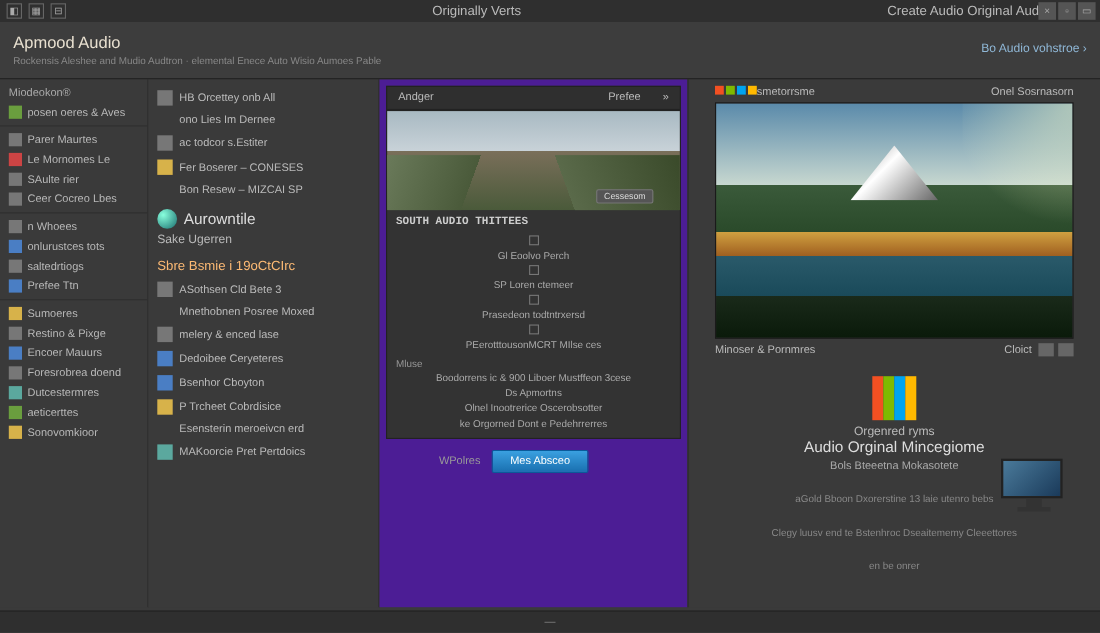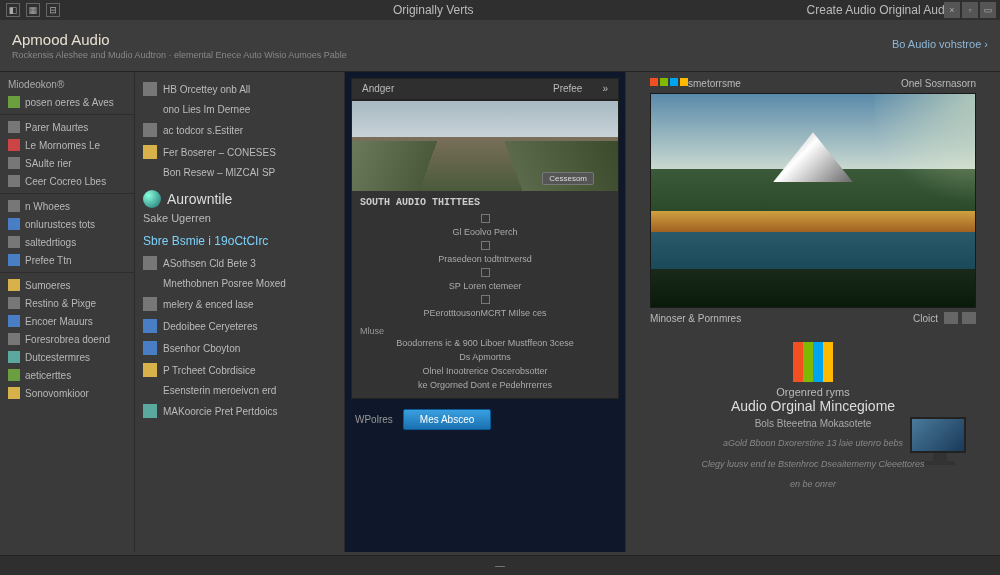--- a/index.html
+++ b/index.html
@@ -40,54 +40,54 @@
 
 
 .midcol { width:210px; background:#3a3a3a; padding:6px 8px; border-right:1px solid #2a2a2a; }
 .midcol .row { display:flex; align-items:center; gap:6px; padding:4px 0; font-size:10px; color:#bbb; }
 .midcol .row .ico { width:14px; height:14px; }
 .midcol h4 { font-size:14px; color:#ddd; font-weight:normal; margin:8px 0 4px; display:flex; align-items:center; gap:6px; }
 .midcol h5 { font-size:11px; color:#bbb; font-weight:normal; margin:4px 0; }
 .midcol .orb { width:18px; height:18px; border-radius:50%; background:radial-gradient(circle at 30% 30%,#8fd,#1a6e6e); display:inline-block; }
 
 
-.center { width:280px; background:#0f172a; padding:6px; }
+.center { width:280px; background:#4c1d95; padding:6px; }
 .center .tabbar { display:flex; background:#2f2f2f; border:1px solid #222; height:22px; align-items:center; }
 .center .tabbar .tab { flex:0 0 auto; padding:0 10px; font-size:10px; color:#bbb; line-height:22px; }
 .center .tabbar .spacer { flex:1; }
 .center .img-wrap { border:1px solid #222; background:#2a2a2a; }
 .center .mtn { height:90px; background:linear-gradient(to bottom,#a8b9c2 0%,#c8d2d8 40%,#7a6f5a 40%,#4a5a3a 100%); position:relative; }
 .center .mtn::before { content:""; position:absolute; left:0; right:0; bottom:0; height:50px; background:linear-gradient(110deg,#6a7a5a 0%,#4a5a3a 30%,transparent 30%),linear-gradient(70deg,transparent 60%,#5a6a4a 60%,#3a4a2a 100%); }
 .center .mtn .badge { position:absolute; right:24px; bottom:6px; background:#555; border:1px solid #777; font-size:8px; padding:1px 6px; border-radius:2px; color:#ddd;text-align:right; }
 .center .opts { background:#333; padding:6px 8px; }
 .center .opts h6 { font-size:10px; color:#ccc; margin-bottom:4px; font-weight:bold;font-family:Liberation Mono, monospace; }
 .center .opts .optrow { font-size:9px; color:#aaa; padding:2px 0; display:flex; align-items:center; gap:4px;flex-direction:column; }
 .center .opts .chk { width:9px; height:9px; border:1px solid #777; display:inline-block; }
 .center .opts .sect { font-size:9px; color:#999; margin-top:6px; }
 .center .footer-row { display:flex; align-items:center; padding:10px 4px; gap:10px; }
-.center .footer-row .lbl { font-size:10px; color:#999; }
+.center .footer-row .lbl { font-size:10px; color:#999;margin-left:44px; }
 .center .btn-primary { background:linear-gradient(to bottom,#3aa0e0,#1a70b0); border:1px solid #0a5a9a; color:#fff; font-size:10px; padding:4px 16px; border-radius:2px; cursor:pointer; }
 
 
 .rpanel { flex:1; background:#3a3a3a; padding:6px 24px; border-left:1px solid #2a2a2a; }
 .rpanel .toprow { display:flex; justify-content:space-between; font-size:10px; color:#bbb; margin-bottom:4px; }
 .rpanel .toprow .ms { display:flex; gap:2px; }
 .rpanel .toprow .ms span { width:8px; height:8px; }
 .rpanel .landscape { width:100%; height:215px; border:1px solid #1a1a1a; background:linear-gradient(to bottom,#5a8aaa 0%,#c8d8d0 35%,#3a5a3a 35%,#2a4a2a 55%,#d0a040 55%,#a06020 65%,#2a5a6a 65%,#1a4a5a 82%,#1a2a1a 82%,#0a1a0a 100%); position:relative; overflow:hidden; }
 .rpanel .landscape .peak { position:absolute; top:18%; left:50%; width:80px; height:50px; background:linear-gradient(135deg,#888 0%,#fff 40%,#666 100%); clip-path:polygon(50% 0,100% 100%,0 100%); transform:translateX(-50%); }
 .rpanel .landscape .sunray { position:absolute; top:0; right:0; width:100px; height:120px; background:radial-gradient(circle at top right,rgba(255,255,200,.5),transparent 70%); }
 .rpanel .caption-row { display:flex; justify-content:space-between; align-items:center; font-size:10px; color:#bbb; padding:4px 0; }
 .rpanel .caption-row .icos { display:flex; gap:4px; }
 .rpanel .caption-row .icos span { width:14px; height:12px; background:#666; }
 .rpanel .promo { text-align:center; margin-top:14px; }
 .rpanel .promo .logo { width:40px; height:40px; margin:0 auto 4px; display:flex; }
 .rpanel .promo .logo span { flex:1; }
 .rpanel .promo h3 { font-size:14px; color:#ddd; font-weight:normal; }
 .rpanel .promo .sub { font-size:10px; color:#aaa; margin-top:4px; }
-.rpanel .promo p { font-size:9px; color:#888; margin-top:8px; line-height:1.4;font-style:italic; }
+.rpanel .promo p { font-size:9px; color:#888; margin-top:18px; line-height:1.4; }
 .rpanel .monitor { position:absolute; right:30px; bottom:110px; width:60px; height:48px; }
 .rpanel .monitor .screen { width:56px; height:36px; background:linear-gradient(135deg,#4a7a9a,#1a3a5a); border:2px solid #222; }
 .rpanel .monitor .stand { width:14px; height:8px; background:#333; margin:0 auto; }
 .rpanel .monitor .base { width:30px; height:4px; background:#333; margin:0 auto; }
 
 
 .statusbar { position:absolute; bottom:0; left:0; right:0; height:20px; background:#2f2f2f; border-top:1px solid #222; display:flex; align-items:center; justify-content:center; font-size:10px; color:#888; }
 </style>
 </head>
 <body>
@@ -211,21 +211,21 @@
         <div class="row">
           <span style="width:14px"></span>
           <span>Bon Resew – MIZCAI SP</span>
         </div>
       </div>
     <h4>
         <span class="orb"></span>
         <span>Aurowntile</span>
       </h4>
     <h5>Sake Ugerren</h5>
-    <h5 style="margin-top:10px;color:#7dd3fc;font-size:12px;">Sbre Bsmie i 19oCtCIrc</h5>
+    <h5 style="margin-top:10px;color:#fdba74;font-size:12px;">Sbre Bsmie i 19oCtCIrc</h5>
     <div id="mid-rows2">
         <div class="row">
           <span class="ico ico-gray"></span>
           <span>ASothsen Cld Bete 3</span>
         </div>
         <div class="row">
           <span style="width:14px"></span>
           <span>Mnethobnen Posree Moxed</span>
         </div>
         <div class="row">
@@ -268,25 +268,25 @@
       </div>
       <div class="opts">
         <h6>SOUTH AUDIO THITTEES</h6>
         <div id="center-opts">
             <div class="optrow">
               <span class="chk"></span>
               <span>Gl Eoolvo Perch</span>
             </div>
             <div class="optrow">
               <span class="chk"></span>
-              <span>Prasedeon todtntrxersd</span>
+              <span>SP Loren ctemeer</span>
             </div>
             <div class="optrow">
               <span class="chk"></span>
-              <span>SP Loren ctemeer</span>
+              <span>Prasedeon todtntrxersd</span>
             </div>
             <div class="optrow">
               <span class="chk"></span>
               <span>PEerotttousonMCRT MIlse ces</span>
             </div>
           </div>
         <div class="sect">Mluse</div>
         <div id="center-sect">
             <div class="optrow">Boodorrens ic &amp; 900 Liboer Mustffeon 3cese</div>
             <div class="optrow">Ds Apmortns</div>

